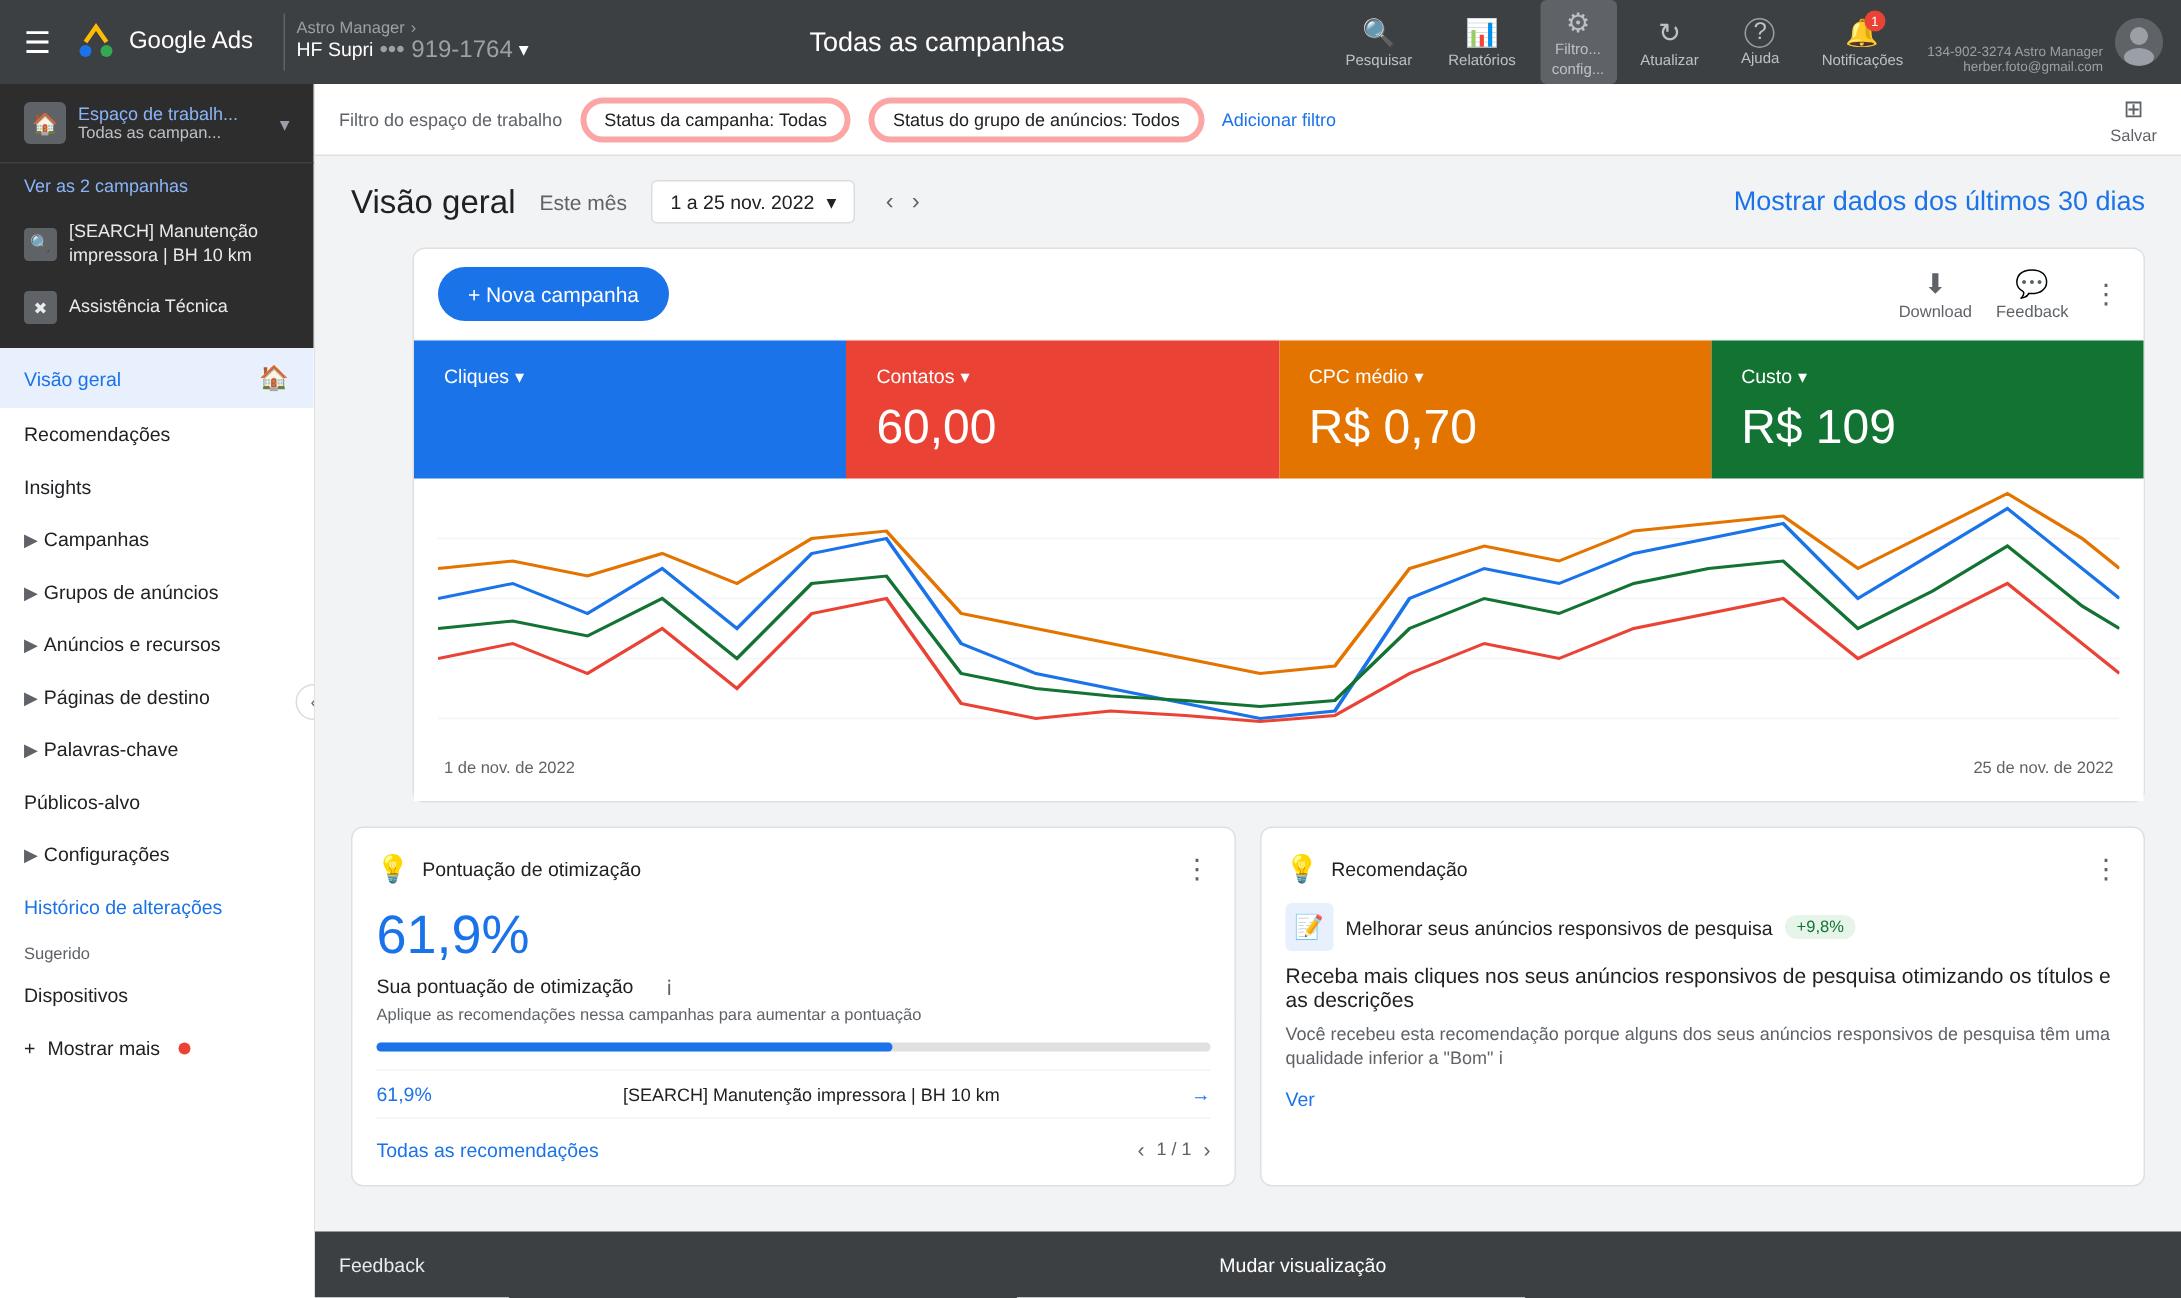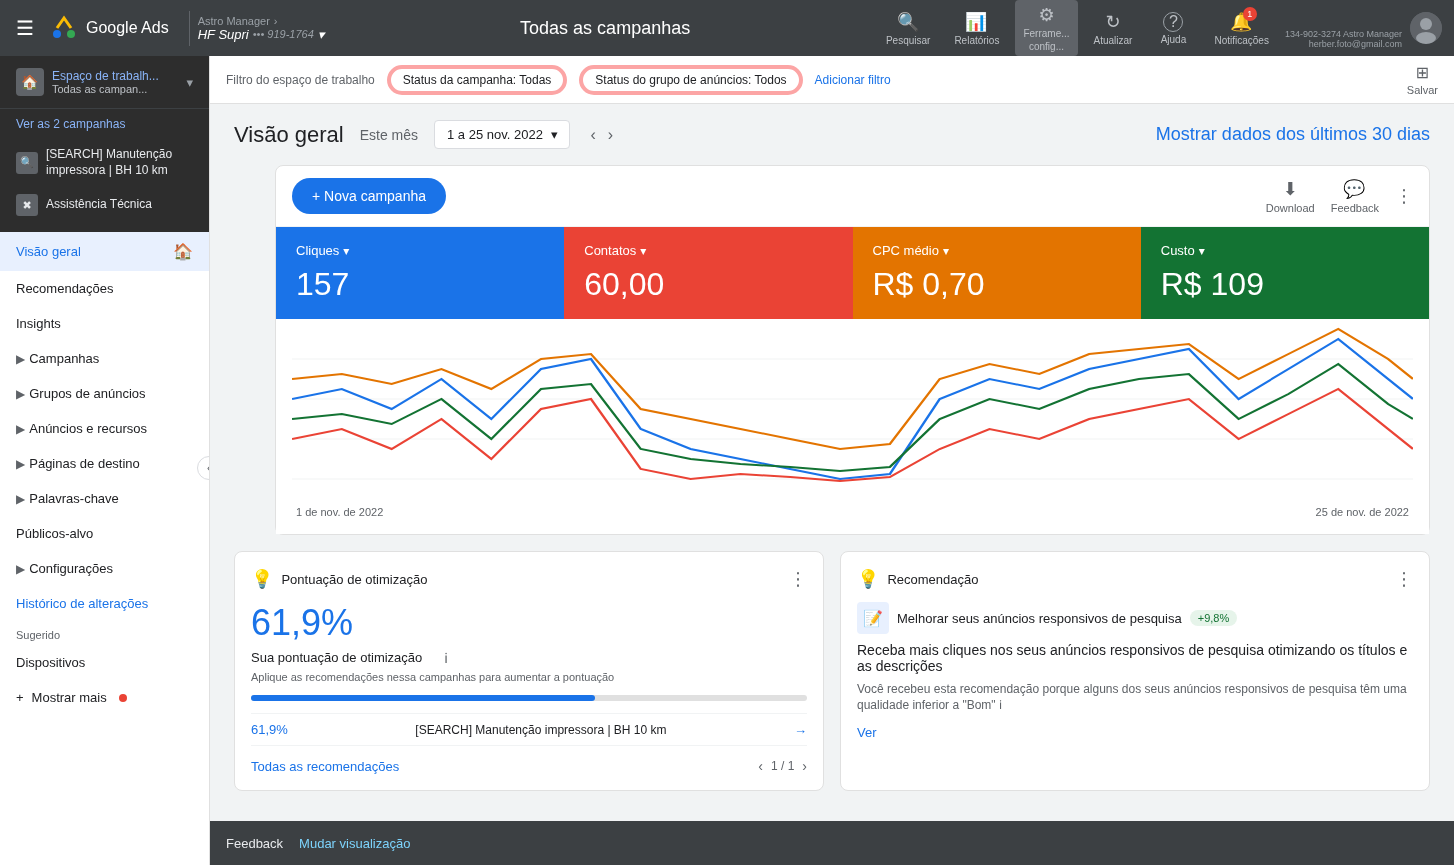--- a/index.html
+++ b/index.html
@@ -6,22 +6,22 @@
     body { font-family: 'Google Sans', Arial, sans-serif; font-size: 13px; background: #f1f3f4; color: #202124; overflow: hidden; width: 1454px; height: 865px; }
 
     
     .top-nav { display: flex; align-items: center; background: #3c4043; height: 56px; padding: 0 12px; gap: 12px; position: fixed; top: 0; left: 0; width: 100%; z-index: 100; }
     .hamburger { color: #fff; font-size: 20px; cursor: pointer; padding: 4px; }
     .logo-area { display: flex; align-items: center; gap: 8px; }
     .logo-icon { width: 28px; height: 28px; }
     .logo-text { color: #fff; font-size: 16px; font-weight: 400; }
     .account-selector { display: flex; flex-direction: column; padding: 4px 8px; border-left: 1px solid #5f6368; margin-left: 8px; }
     .account-manager { color: #9aa0a6; font-size: 11px; display: flex; align-items: center; gap: 4px; }
-    .account-name { color: #fff; font-size: 13px; display: flex; align-items: center; gap: 4px; font-style: italic; }
-    .account-name .tag { color: #9aa0a6; font-size: 11px; }
+    .account-name { color: #fff; font-size: 13px; display: flex; gap: 4px; }
+    .account-name .tag { color: #9aa0a6; font-size: 16px; }
     .page-title { color: #fff; font-size: 18px; font-weight: 400; flex: 1; text-align: center; }
     .nav-icons { display: flex; align-items: center; gap: 8px; margin-left: auto; }
     .nav-icon-btn { display: flex; flex-direction: column; align-items: center; color: #bdc1c6; font-size: 10px; cursor: pointer; padding: 4px 8px; gap: 2px; min-width: 50px; }
     .nav-icon-btn .icon { font-size: 18px; }
     .nav-icon-btn.active { background: #5f6368; border-radius: 4px; }
     .account-info { color: #9aa0a6; font-size: 10px; text-align: right; }
     .avatar { width: 32px; height: 32px; border-radius: 50%; background: #5f6368; display: flex; align-items: center; justify-content: center; color: #fff; overflow: hidden; }
 
     
     .main-layout { display: flex; margin-top: 56px; height: calc(865px - 56px); }
@@ -105,21 +105,21 @@
     .rec-badge { background: #e6f4ea; color: #137333; font-size: 11px; padding: 2px 8px; border-radius: 12px; font-weight: 500; }
     .rec-title-main { font-size: 14px; font-weight: 500; color: #202124; margin: 8px 0; }
     .rec-desc { font-size: 12px; color: #5f6368; margin-bottom: 12px; }
     .rec-ver-btn { color: #1a73e8; font-size: 13px; cursor: pointer; }
     .rec-improve { display: flex; align-items: center; gap: 8px; margin-bottom: 8px; }
     .rec-improve-icon { background: #e8f0fe; border-radius: 4px; width: 32px; height: 32px; display: flex; align-items: center; justify-content: center; font-size: 16px; }
 
     
     .bottom-bar { background: #3c4043; color: #fff; padding: 8px 16px; display: flex; align-items: center; gap: 16px; height: 44px; flex-shrink: 0; }
     .bottom-feedback { font-size: 13px; color: #e8eaed; cursor: pointer; }
-    .bottom-view { font-size: 13px; color: #7dd3fc; cursor: pointer; text-align: left; flex: 1; }
+    .bottom-view { font-size: 13px; color: #ffffff; cursor: pointer; text-align: center; flex: 1; }
 
     
     .chart-svg { width: 100%; height: 180px; }
 
     .sidebar-combined { width: 210px; display: flex; flex-direction: column; background: #fff; border-right: 1px solid #e0e0e0; flex-shrink: 0; overflow-y: auto; position: relative; }
     .sidebar-dark { background: #2d2d2d; padding-bottom: 8px; }
     .sidebar-light { flex: 1; }
 
     
     .collapse-btn { position: absolute; right: -12px; top: 400px; width: 24px; height: 24px; background: #fff; border: 1px solid #dadce0; border-radius: 50%; display: flex; align-items: center; justify-content: center; cursor: pointer; z-index: 50; font-size: 12px; color: #5f6368; }
@@ -158,21 +158,21 @@
     <div class="nav-icon-btn">
       <span class="icon">🔍</span>
       <span>Pesquisar</span>
     </div>
     <div class="nav-icon-btn">
       <span class="icon">📊</span>
       <span>Relatórios</span>
     </div>
     <div class="nav-icon-btn active">
       <span class="icon">⚙</span>
-      <span>Ferrame...</span>
+      <span>Filtro...</span>
       <span>config...</span>
     </div>
     <div class="nav-icon-btn">
       <span class="icon">↻</span>
       <span>Atualizar</span>
     </div>
     <div class="nav-icon-btn">
       <span class="icon" style="font-size:16px;border:1px solid #9aa0a6;border-radius:50%;width:20px;height:20px;display:flex;align-items:center;justify-content:center;">?</span>
       <span>Ajuda</span>
     </div>
@@ -321,21 +321,20 @@
             <span class="more-btn">⋮</span>
           </div>
         </div>
 
         <div class="metrics-row">
           <div class="metric-card blue">
             <div class="metric-label">
               <span>Cliques</span>
               <span class="metric-arrow">▾</span>
             </div>
-            <div class="metric-value">157</div>
           </div>
           <div class="metric-card red">
             <div class="metric-label">
               <span>Contatos</span>
               <span class="metric-arrow">▾</span>
             </div>
             <div class="metric-value">60,00</div>
           </div>
           <div class="metric-card yellow">
             <div class="metric-label">

